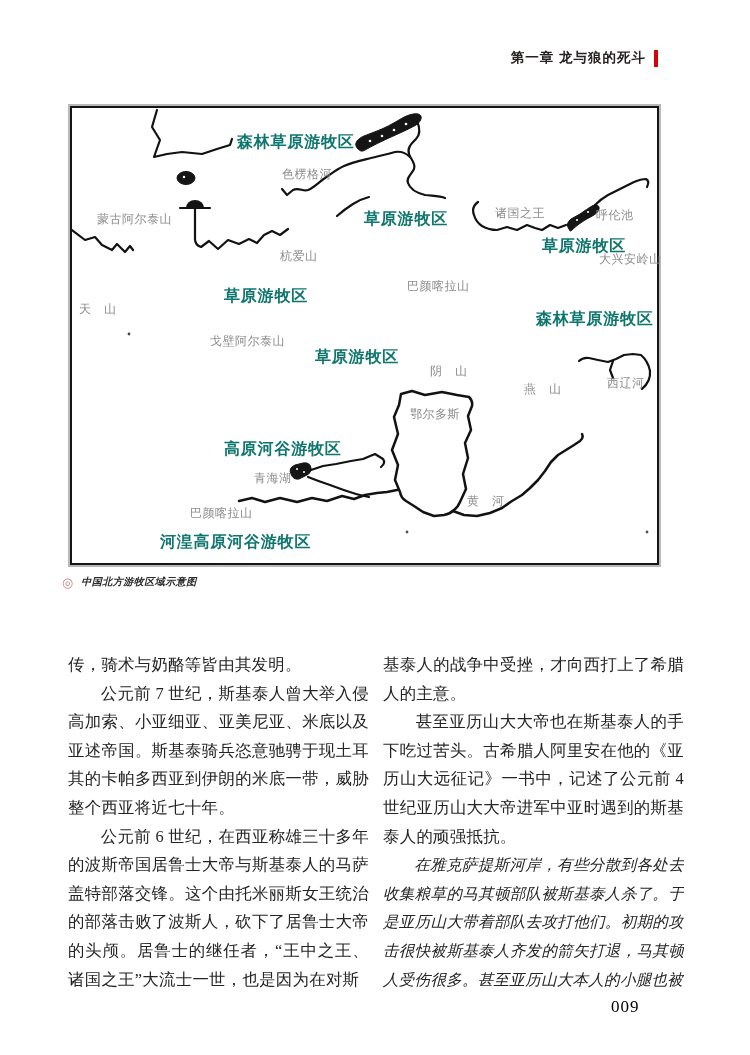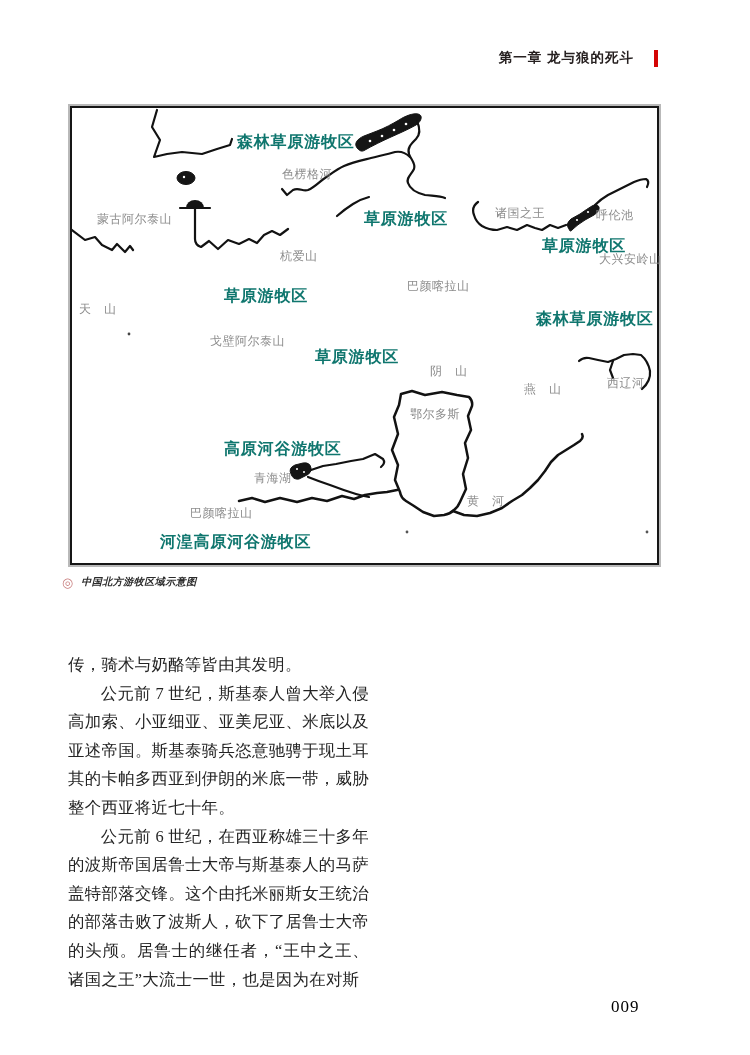--- a/index.html
+++ b/index.html
@@ -1,19 +1,19 @@
 <!DOCTYPE html>
 <html><head>
 <meta charset="utf-8">
 <style>
   html,body{margin:0;padding:0;background:#ffffff;}
   .page{position:relative;width:750px;height:1055px;background:#fff;overflow:hidden;
         font-family:"Liberation Serif",serif;}
   
-  .chapter-header{position:absolute;top:49px;right:92px;display:flex;align-items:center;gap:20px;}
+  .chapter-header{position:absolute;top:49px;right:92px;display:flex;align-items:center;gap:8px;}
   .chapter-title{font:700 13.5px "Liberation Sans",sans-serif;color:#262020;letter-spacing:1px;}
   .red-bar{display:inline-block;width:4px;height:17px;background:#d40404;}
   
   .map-box{position:absolute;left:70px;top:106px;width:585px;height:455px;
            border:2px solid #161616;outline:2px solid #b9b9b9;background:#fff;}
   .map-box svg{position:absolute;left:0;top:0;}
   .map-region-label{position:absolute;font:700 16px/17px "Liberation Sans",sans-serif;
                     color:#0f766e;letter-spacing:0.8px;white-space:nowrap;}
   .map-place-label{position:absolute;font:400 12px/13px "Liberation Sans",sans-serif;
                    color:#8c8c8c;letter-spacing:0.5px;white-space:nowrap;text-align:center;}
@@ -134,16 +134,21 @@
     <span class="cap-icon">◎</span>
     <span class="cap-text">中国北方游牧区域示意图</span>
   </div>
 
   <div class="col col-left">
     <p>传，骑术与奶酪等皆由其发明。</p>
     <p class="indent">公元前 7 世纪，斯基泰人曾大举入侵高加索、小亚细亚、亚美尼亚、米底以及亚述帝国。斯基泰骑兵恣意驰骋于现土耳其的卡帕多西亚到伊朗的米底一带，威胁整个西亚将近七十年。</p>
     <p class="indent">公元前 6 世纪，在西亚称雄三十多年的波斯帝国居鲁士大帝与斯基泰人的马萨盖特部落交锋。这个由托米丽斯女王统治的部落击败了波斯人，砍下了居鲁士大帝的头颅。居鲁士的继任者，“王中之王、诸国之王”大流士一世，也是因为在对斯</p>
   </div>
 
+  <div class="col col-right">
+    <p>基泰人的战争中受挫，才向西打上了希腊人的主意。</p>
+    <p class="indent">甚至亚历山大大帝也在斯基泰人的手下吃过苦头。古希腊人阿里安在他的《亚历山大远征记》一书中，记述了公元前 4 世纪亚历山大大帝进军中亚时遇到的斯基泰人的顽强抵抗。</p>
+    <p class="indent kaiti">在雅克萨提斯河岸，有些分散到各处去收集粮草的马其顿部队被斯基泰人杀了。于是亚历山大带着部队去攻打他们。初期的攻击很快被斯基泰人齐发的箭矢打退，马其顿人受伤很多。甚至亚历山大本人的小腿也被</p>
+  </div>
 
   <div class="page-number">009</div>
 
 </div>
 
 </body></html>

